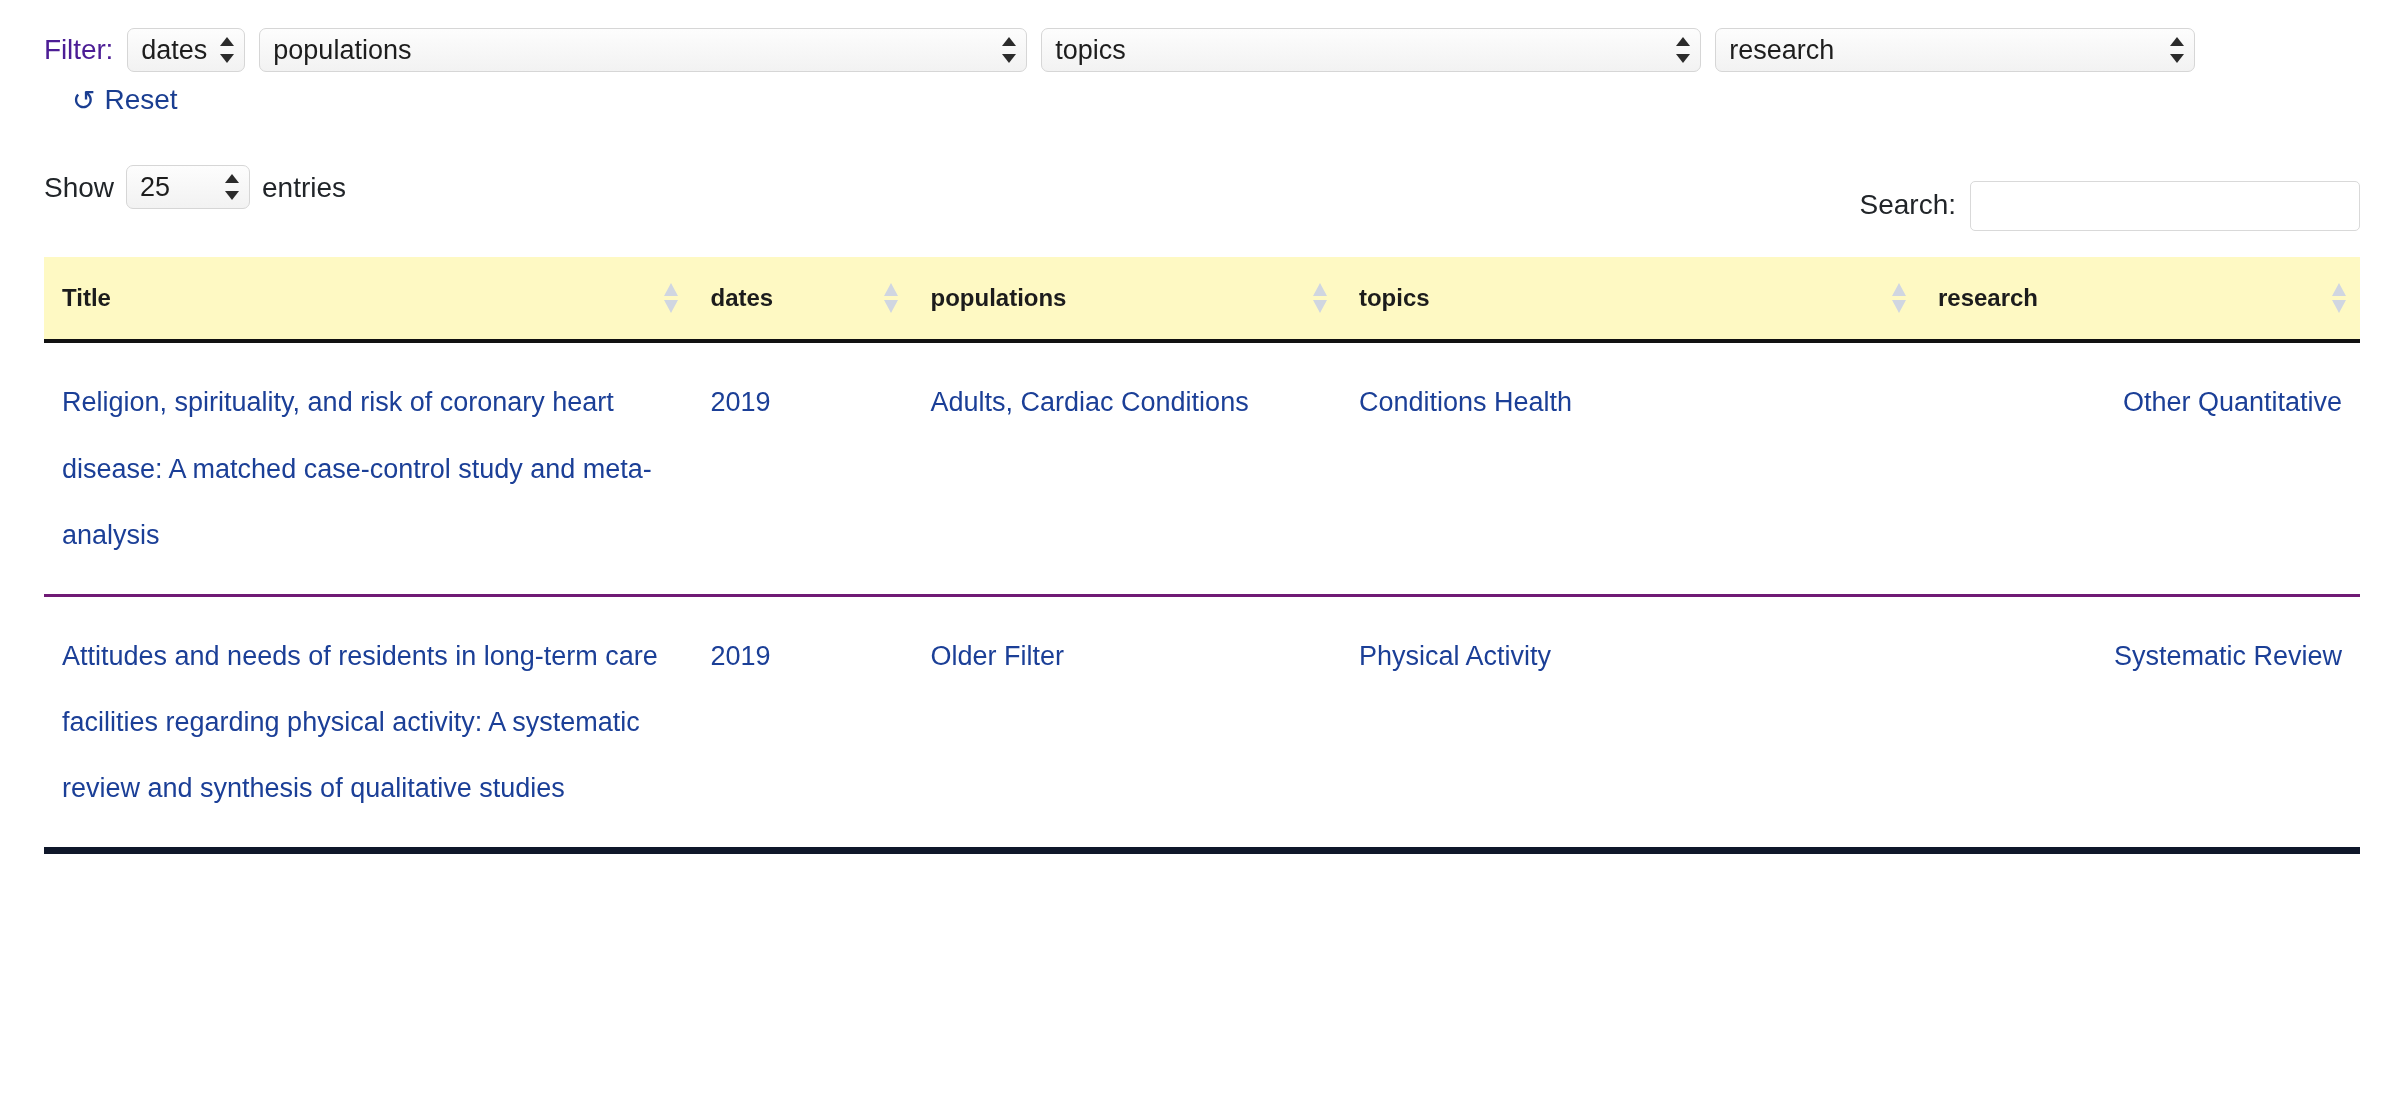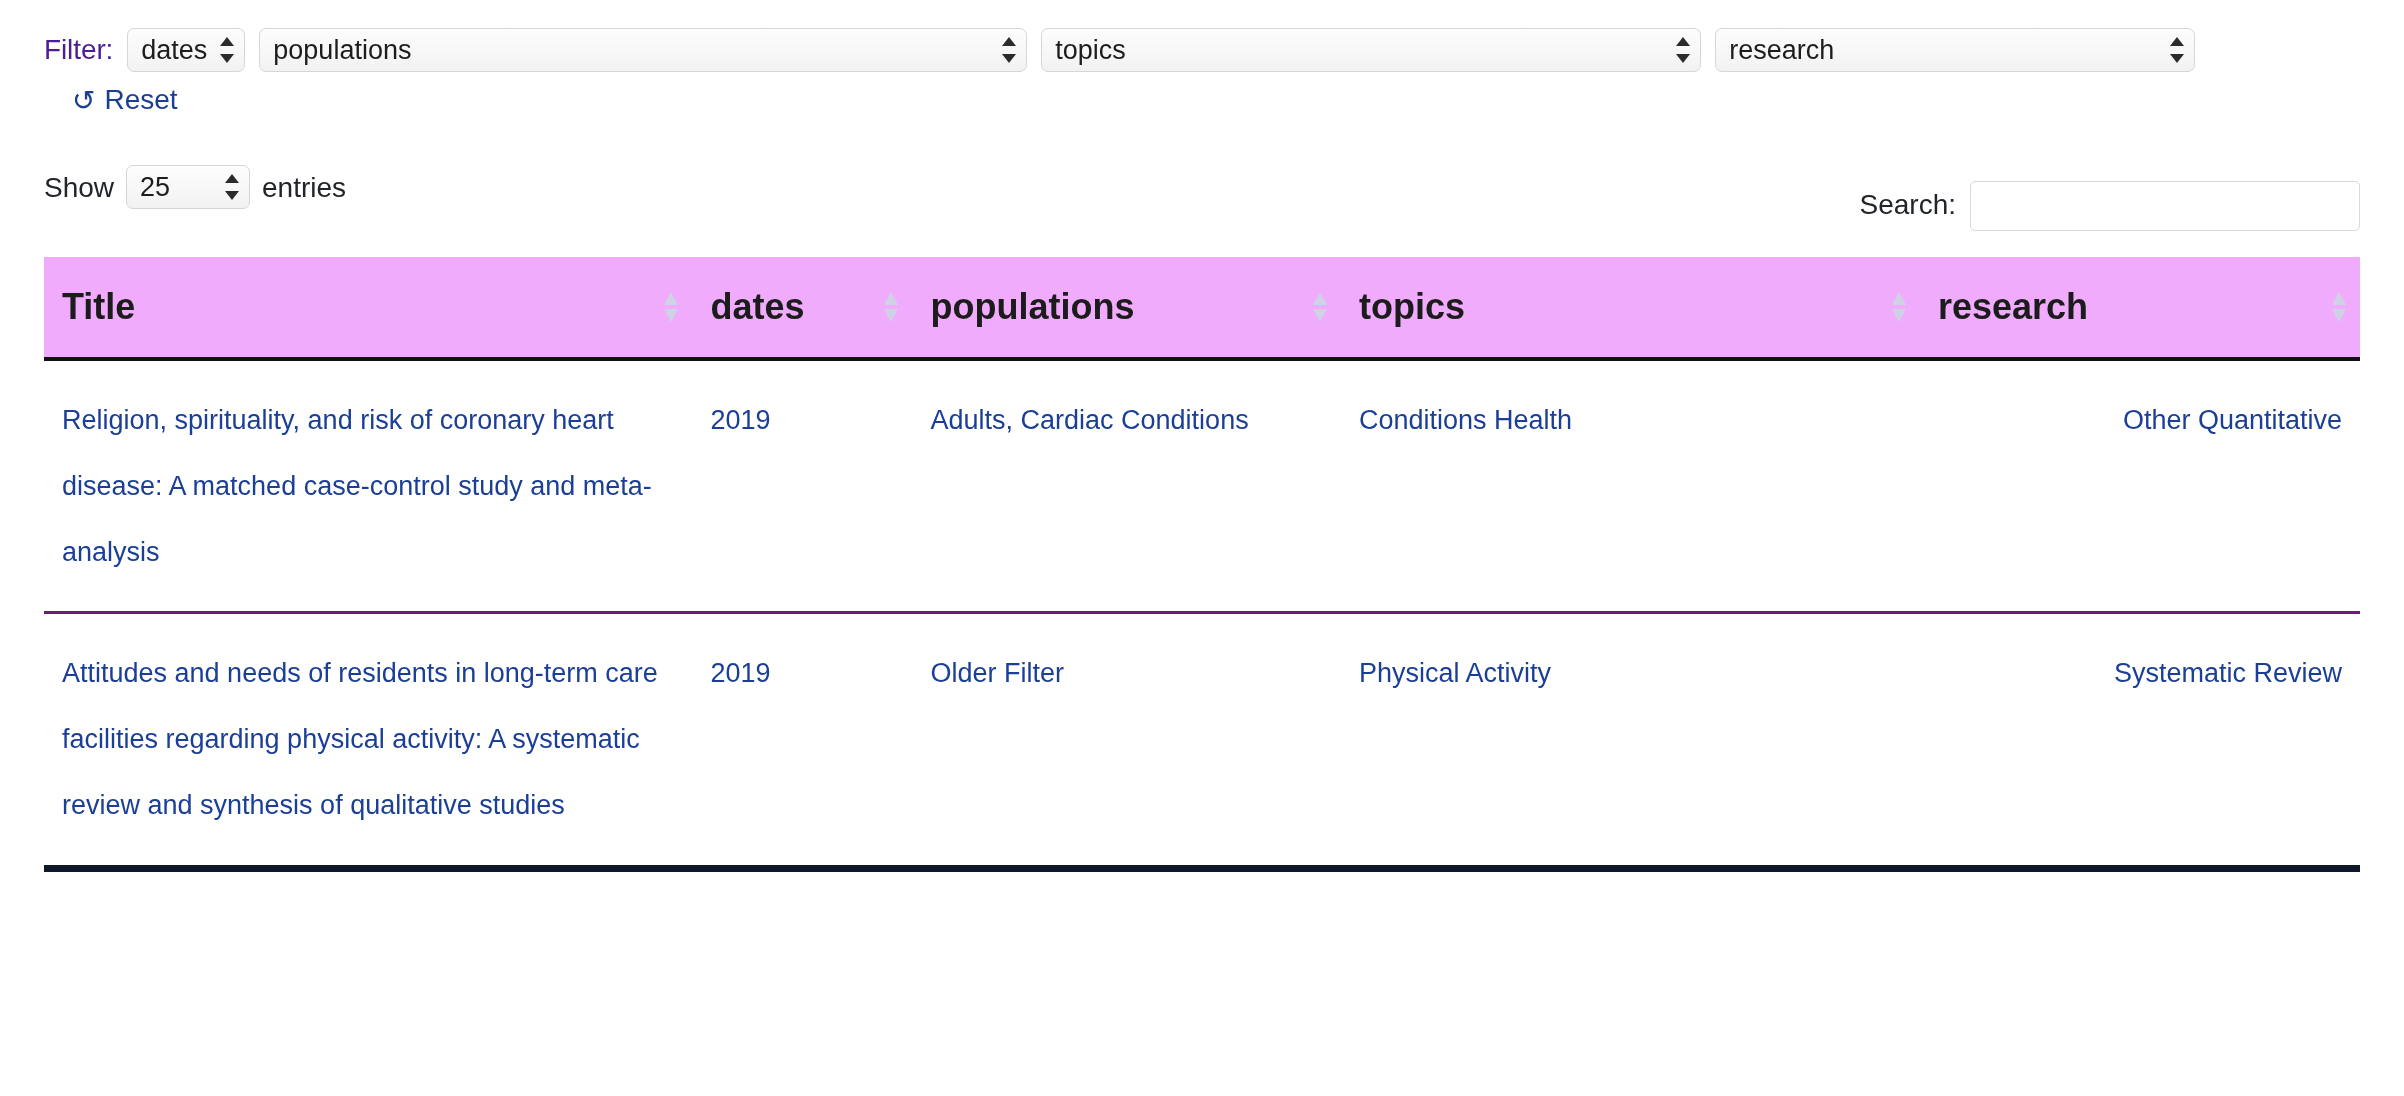--- a/index.html
+++ b/index.html
@@ -163,24 +163,24 @@
   
   .table-wrap {
     padding: 26px 44px 0 44px;
   }
   table.dt {
     width: 100%;
     border-collapse: collapse;
     table-layout: fixed;
   }
   table.dt thead th {
-    background: #f0abfc;
+    background: #fef9c3;
     text-align: left;
     font-weight: bold;
-    font-size: 36px;
+    font-size: 24px;
     color: #1c1c1c;
     padding: 24px 34px 24px 18px;
     border-bottom: 4px solid #111111;
     position: relative;
     vertical-align: middle;
     white-space: nowrap;
   }
   th .sort-icon {
     position: absolute;
     right: 14px;

